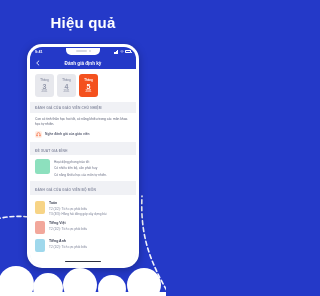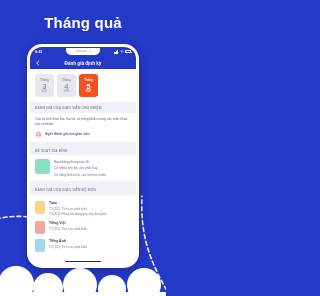--- a/index.html
+++ b/index.html
@@ -129,21 +129,21 @@
   #home-bar { width:36px; height:1.6px; background:#2B2F3E; border-radius:1px; }
 </style>
 </head>
 <body>
 
 <svg id="bg-dashes" viewBox="0 0 166 296" preserveAspectRatio="none">
   <path d="M -4 219 C 18 214, 34 217, 52 221" fill="none" stroke="#ffffff" stroke-width="1.6" stroke-dasharray="4 3" stroke-linecap="round" opacity=".95"></path>
   <path d="M 170 296 C 150 262, 140 236, 142 196" fill="none" stroke="#ffffff" stroke-width="1.6" stroke-dasharray="4 3" stroke-linecap="round" opacity=".95"></path>
 </svg>
 
-<div id="page-title">Tháng quả</div>
+<div id="page-title">Hiệu quả</div>
 
 <div id="phone">
   <div id="phone-screen">
 
     <div id="status-bar">
       <div id="status-time">9:41</div>
       <div id="notch">
         <div id="speaker"></div>
         <div id="camera"></div>
       </div>

